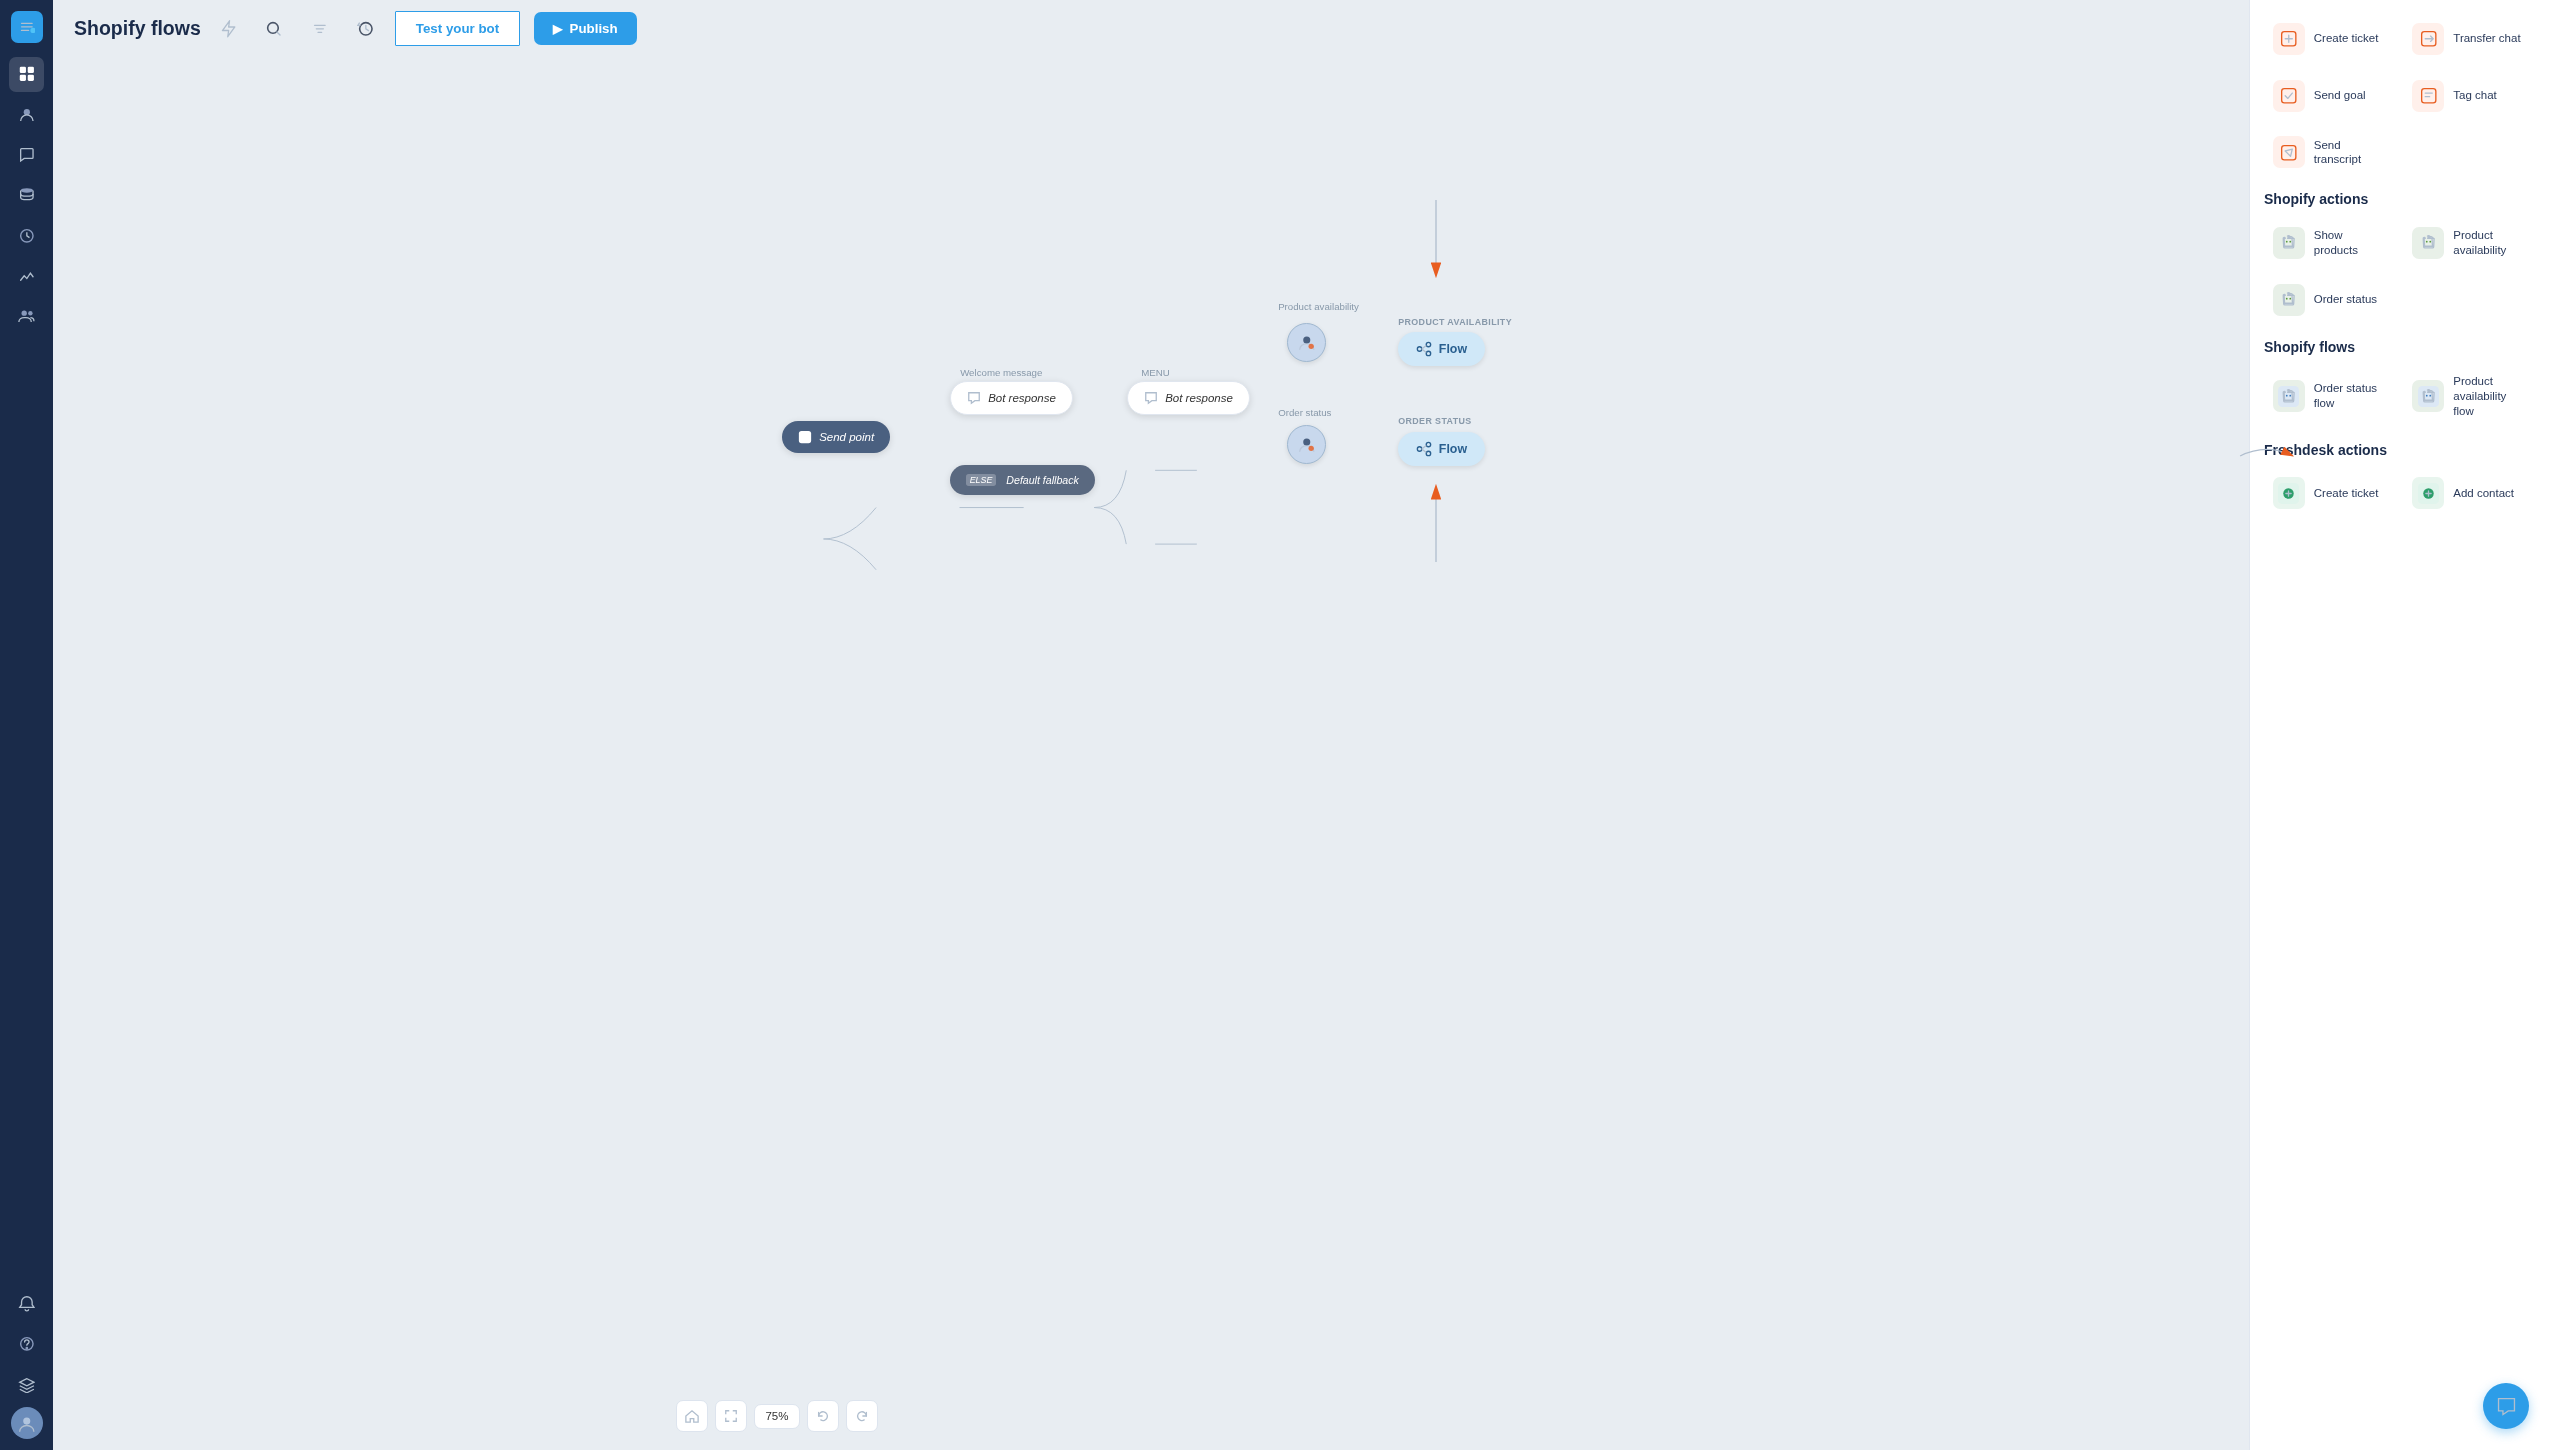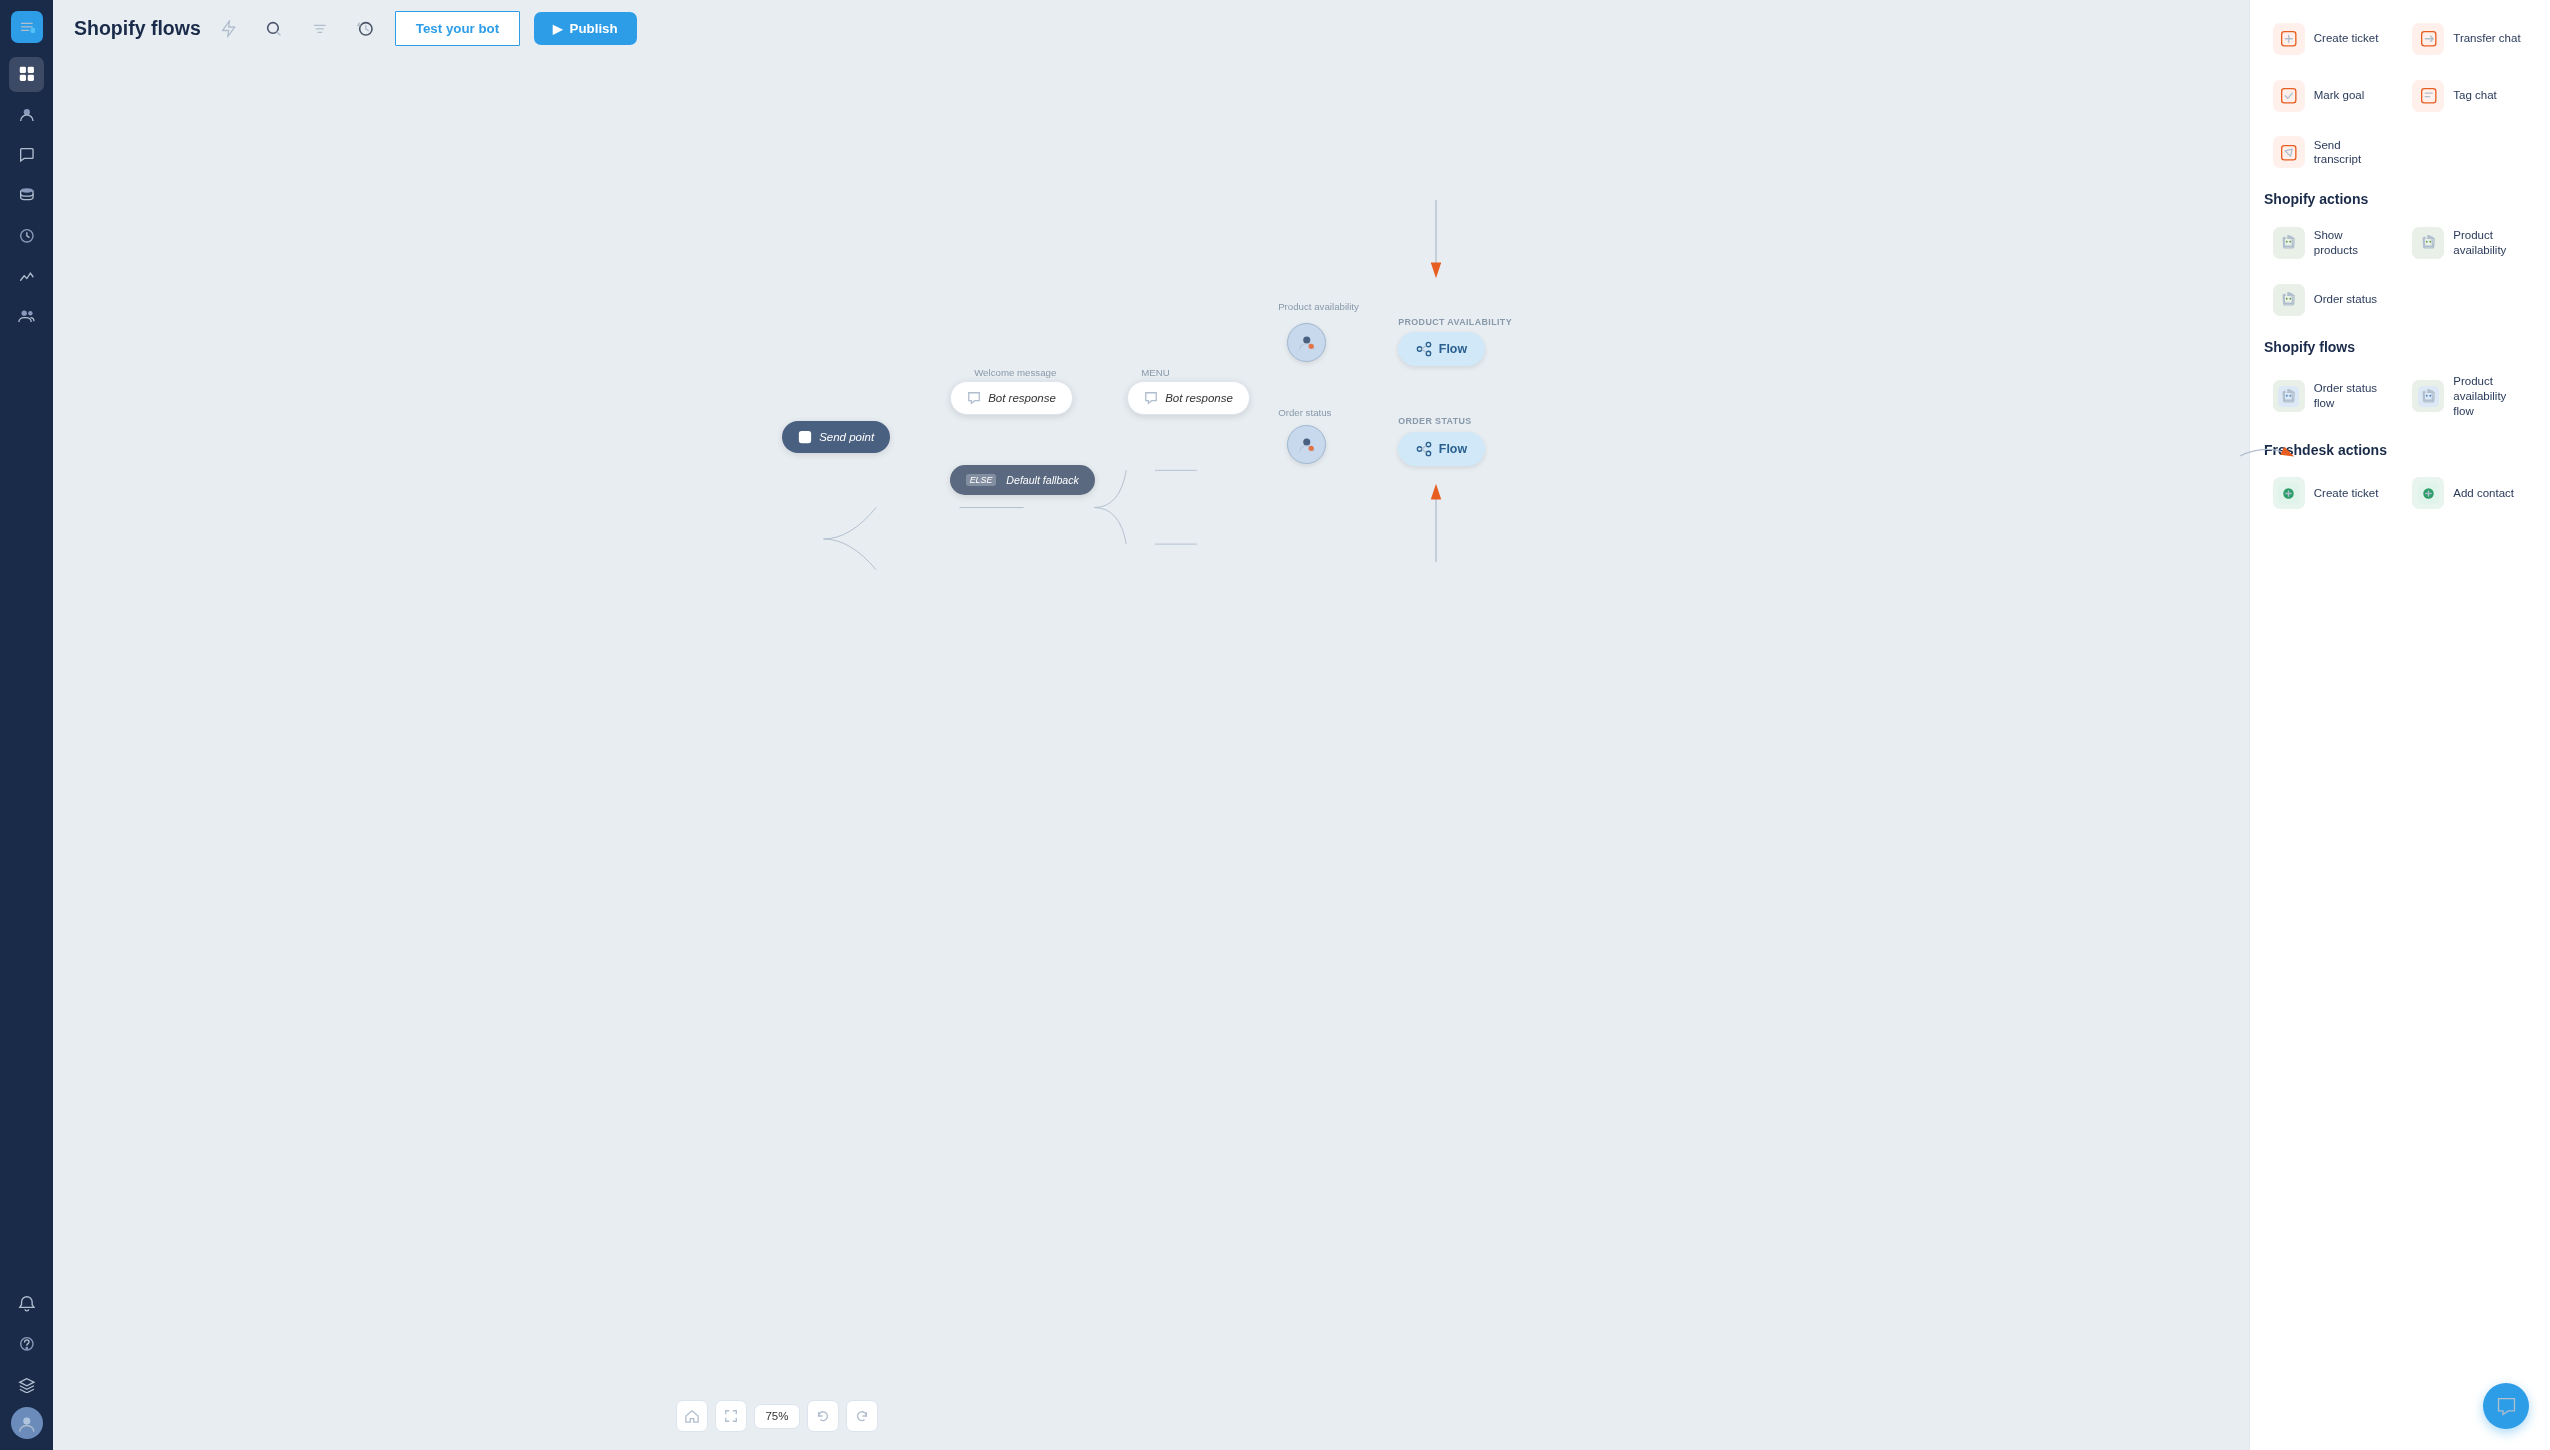--- a/index.html
+++ b/index.html
@@ -427,21 +427,21 @@
 
       <div class="node" style="left:124px; top:421px;">
         <div class="node-box node-start">
           <svg width="14" height="14" viewBox="0 0 16 16" fill="white">
               <rect x="1" y="1" width="14" height="14" rx="3"></rect>
             </svg>
           <span>Send point</span>
         </div>
       </div>
 
-      <div style="position:absolute; left:316px; top:367px; font-size:9.7px; color:#8899aa; font-weight:500;">Welcome message</div>
+      <div style="position:absolute; left:302px; top:367px; font-size:9.7px; color:#8899aa; font-weight:500;">Welcome message</div>
 
       <div class="node" style="left:292px; top:381px;">
         <div class="node-box node-bot">
           <svg width="14" height="14" viewBox="0 0 16 16" fill="#6b8cba">
               <path d="M2 2h12v9H9l-4 3V11H2z"></path>
             </svg>
           <span>Bot response</span>
         </div>
       </div>
 
@@ -584,21 +584,21 @@
           <span class="panel-item-label">Transfer chat</span>
         </div>
         <div class="panel-item">
           <div class="panel-item-icon orange">
             <svg width="19.5" height="19.5" viewBox="0 0 22 22" fill="none">
               <rect x="3" y="3" width="16" height="16" rx="3" fill="#fff0eb"></rect>
               <rect x="3" y="3" width="16" height="16" rx="3" stroke="#e85d20" stroke-width="1.5"></rect>
               <path d="M7 11l3 3 5-6" stroke="#e85d20" stroke-width="2" stroke-linecap="round" stroke-linejoin="round"></path>
             </svg>
           </div>
-          <span class="panel-item-label">Mark goal</span>
+          <span class="panel-item-label">Send goal</span>
         </div>
         <div class="panel-item">
           <div class="panel-item-icon orange">
             <svg width="19.5" height="19.5" viewBox="0 0 22 22" fill="none">
               <rect x="3" y="3" width="16" height="16" rx="3" fill="#fff0eb"></rect>
               <rect x="3" y="3" width="16" height="16" rx="3" stroke="#e85d20" stroke-width="1.5"></rect>
               <path d="M7 8h8M7 12h5" stroke="#e85d20" stroke-width="1.8" stroke-linecap="round"></path>
             </svg>
           </div>
           <span class="panel-item-label">Tag chat</span>

